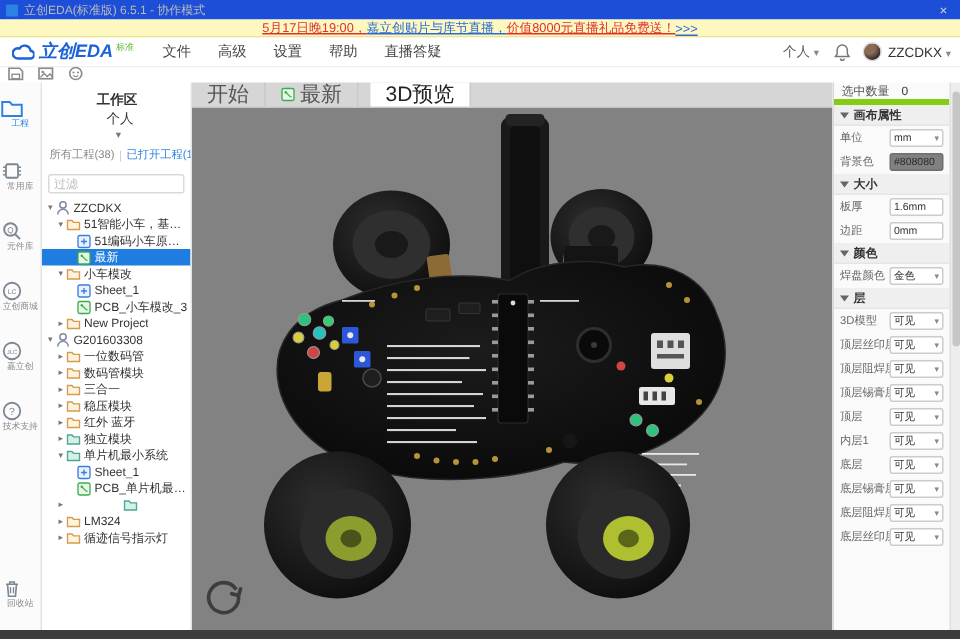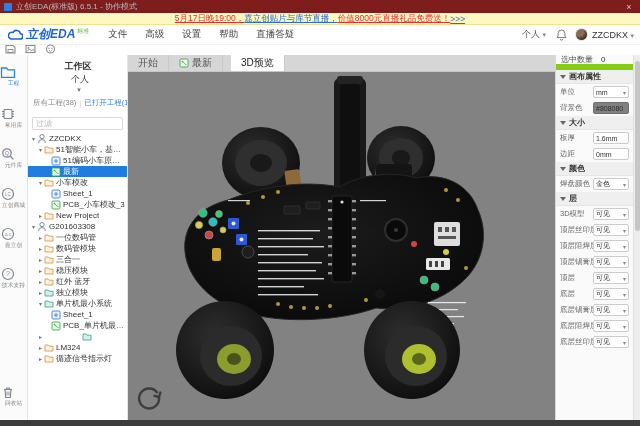--- a/index.html
+++ b/index.html
@@ -1,20 +1,20 @@
 <!DOCTYPE html>
 <html><head>
 <meta charset="utf-8">
 <style>
   html,body{margin:0;padding:0;background:#555;}
   *{box-sizing:border-box;font-family:"Liberation Sans","DejaVu Sans",sans-serif;}
   #app{position:relative;width:640px;height:426px;background:#fff;overflow:hidden;}
 
   
-  #titlebar{position:absolute;left:0;top:0;width:640px;height:13px;background:#7f1d1d;display:flex;align-items:center;padding:0 4px;}
+  #titlebar{position:absolute;left:0;top:0;width:640px;height:13px;background:#1d4ed8;display:flex;align-items:center;padding:0 4px;}
   #titlebar .appico{width:8px;height:8px;background:#2a82e4;border-radius:1px;margin-right:4px;}
   #titlebar .ttl{font-size:8px;color:#b9b9b9;white-space:nowrap;}
   #titlebar .win-close{margin-left:auto;color:#cfcfcf;font-size:9px;width:14px;text-align:center;cursor:pointer;}
 
   
   #banner{position:absolute;left:0;top:13px;width:640px;height:12px;background:#fdf7c0;border-bottom:1px solid #ece28f;
           display:flex;align-items:center;justify-content:center;font-size:8.5px;white-space:nowrap;}
   #banner span{text-decoration:underline;}
   #banner .b-red{color:#e03131;}
   #banner .b-blue{color:#2b6bd6;}
@@ -32,21 +32,21 @@
   #menubar .bell{margin-right:8px;display:flex;cursor:pointer;}
   #menubar .avatar{width:13px;height:13px;border-radius:50%;background:radial-gradient(circle at 35% 30%,#8a6a55 0 35%,#3a2f2a 70%,#17120f);margin-right:4px;border:1px solid #ddd;}
   #menubar .uname{font-size:9px;color:#333;cursor:pointer;}
 
   
   #toolrow{position:absolute;left:0;top:45px;width:640px;height:10px;background:#fff;}
   #toolrow .ticon{position:absolute;top:-1px;display:flex;cursor:pointer;}
 
   
   #tabstrip{position:absolute;left:128px;top:55px;width:427px;height:17px;background:#d6d6d6;display:flex;align-items:stretch;border-bottom:1px solid #c7c7c7;}
-  .tab{display:flex;align-items:center;padding:0 10px;font-size:10px;color:#555;cursor:pointer;border-right:1px solid #c9c9c9;}
+  .tab{display:flex;align-items:center;padding:0 10px;font-size:14px;color:#555;cursor:pointer;border-right:1px solid #c9c9c9;}
   .tab .tico{margin-right:3px;display:flex;}
   .tab.active{background:#fff;color:#222;}
   .tab.spacer{border:none;width:8px;padding:0;}
 
   
   #rail{position:absolute;left:0;top:55px;width:28px;height:365px;background:#fbfbfb;border-right:1px solid #e4e4e4;}
   .rail-item{position:absolute;left:0;width:27px;text-align:center;cursor:pointer;}
   .rail-item .rlb{font-size:6.5px;color:#8a8a8a;line-height:7px;display:block;transform:scale(.9);}
   .rail-item.active .rlb{color:#2a82e4;}
 
@@ -71,21 +71,21 @@
   .trow .tlb{font-size:8px;color:#333;overflow:hidden;text-overflow:ellipsis;}
   .trow.sel{background:#1f7ce0;}
   .trow.sel .tlb{color:#fff;}
 
   
   #canvas3d{position:absolute;left:128px;top:72px;width:427px;height:348px;background:#828282;overflow:hidden;}
   #rotatebtn{position:absolute;left:6px;bottom:8px;width:30px;height:30px;cursor:pointer;}
 
   
   #propspanel{position:absolute;left:555px;top:55px;width:78px;height:365px;background:#fafafa;border-left:1px solid #d9d9d9;overflow:hidden;}
-  #selcount{display:flex;align-items:center;height:15px;padding:0 5px;border-bottom:6px solid #84cc16;}
+  #selcount{display:flex;align-items:center;height:15px;padding:0 5px;border-bottom:4px solid #84cc16;}
   #selcount .sl{font-size:8px;color:#555;}
   #selcount .sv{font-size:8px;color:#333;margin-left:8px;}
   .sec-head{display:flex;align-items:center;height:14px;padding:0 4px;background:#efefef;border-bottom:1px solid #e5e5e5;cursor:pointer;}
   .sec-head .tri{width:0;height:0;border-left:3px solid transparent;border-right:3px solid transparent;border-top:4px solid #666;margin-right:3px;}
   .sec-head .st{font-size:8px;color:#333;font-weight:bold;}
   .prow{display:flex;align-items:center;height:16px;padding:0 4px;}
   .prow .plb{font-size:7.5px;color:#666;flex:1;overflow:hidden;white-space:nowrap;}
   .pctl{width:36px;height:12px;border:1px solid #ccc;border-radius:2px;background:#fff;display:flex;align-items:center;padding:0 2px;flex:none;cursor:pointer;}
   .pctl .pv{font-size:7px;color:#333;flex:1;white-space:nowrap;overflow:hidden;}
   .pctl .dd{font-size:6px;color:#888;}
@@ -715,20 +715,27 @@
           </span>
         </div>
         <div class="prow">
           <span class="plb">顶层</span>
           <span class="pctl">
             <span class="pv">可见</span>
             <span class="dd">▾</span>
           </span>
         </div>
         <div class="prow">
+          <span class="plb">内层1</span>
+          <span class="pctl">
+            <span class="pv">可见</span>
+            <span class="dd">▾</span>
+          </span>
+        </div>
+        <div class="prow">
           <span class="plb">底层</span>
           <span class="pctl">
             <span class="pv">可见</span>
             <span class="dd">▾</span>
           </span>
         </div>
         <div class="prow">
           <span class="plb">底层锡膏层</span>
           <span class="pctl">
             <span class="pv">可见</span>

